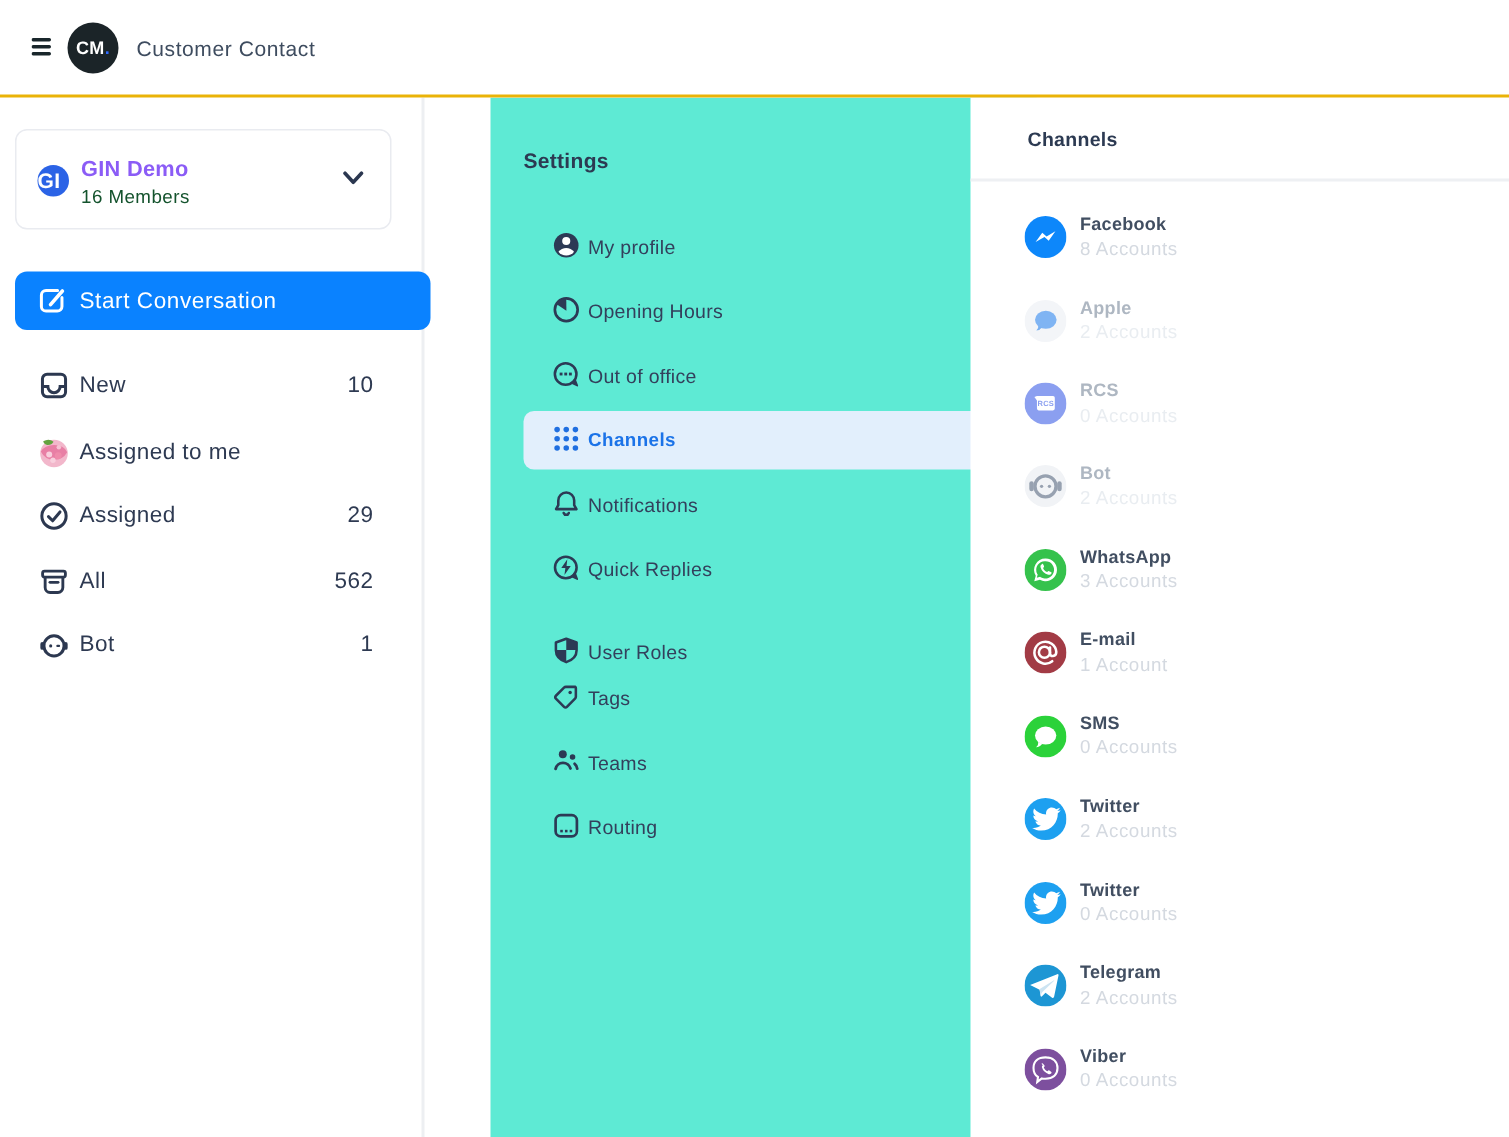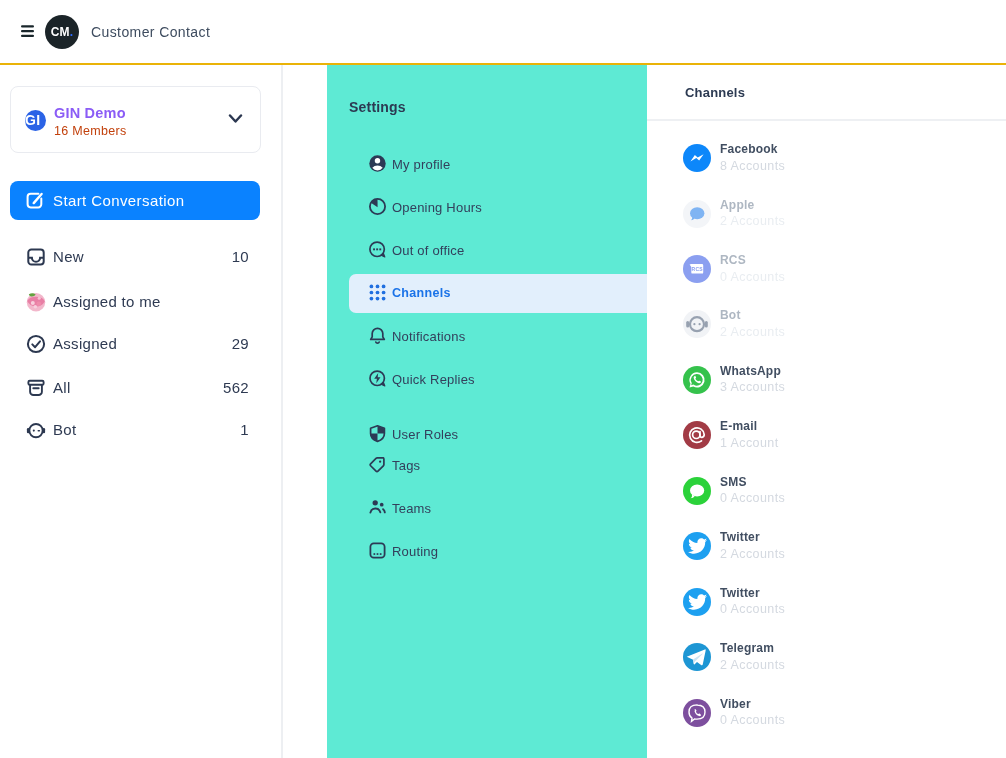--- a/index.html
+++ b/index.html
@@ -19,22 +19,22 @@
   #sidebar { position:absolute; left:0; top:65px; width:283px; height:693px;
     background:#fff; border-right:2px solid #edeff2; }
   #teamcard { position:absolute; left:10px; top:21px; width:251px; height:67px;
     border:1px solid #e9ebf0; border-radius:8px; background:#fff; }
   #gi { position:absolute; left:14px; top:23px; width:21px; height:21px;
     border-radius:50%; background:#2b63e6; color:#fff; font-size:14px;
     font-weight:bold; text-align:left; line-height:21px; letter-spacing:0.3px;}
   #teamname { position:absolute; left:43px; top:18px; font-size:14.5px;
     font-weight:bold; color:#8b5cf6; letter-spacing:0.2px; }
   #teamsub { position:absolute; left:43px; top:37px; font-size:12.5px;
-    color:#c2410c; letter-spacing:0.3px; }
-  #startbtn { position:absolute; left:10px; top:116px; width:250px; height:39px;
+    color:#14532d; letter-spacing:0.3px; }
+  #startbtn { position:absolute; left:10px; top:116px; width:277px; height:39px;
     border-radius:8px; background:#0a82ff; }
   #startbtn span { position:absolute; left:43px; top:11px; color:#fff;
     font-size:15px; letter-spacing:0.4px; }
   .srow { position:absolute; left:0; width:283px; height:24px; }
   .srow .sicon { position:absolute; left:26px; top:2px; }
   .srow .slabel { position:absolute; left:53px; top:3px; font-size:15px;
     color:#2e3a52; letter-spacing:0.3px; }
   .srow .snum { position:absolute; right:34px; top:3px; font-size:15px;
     color:#2e3a52; letter-spacing:0.3px; }
   

